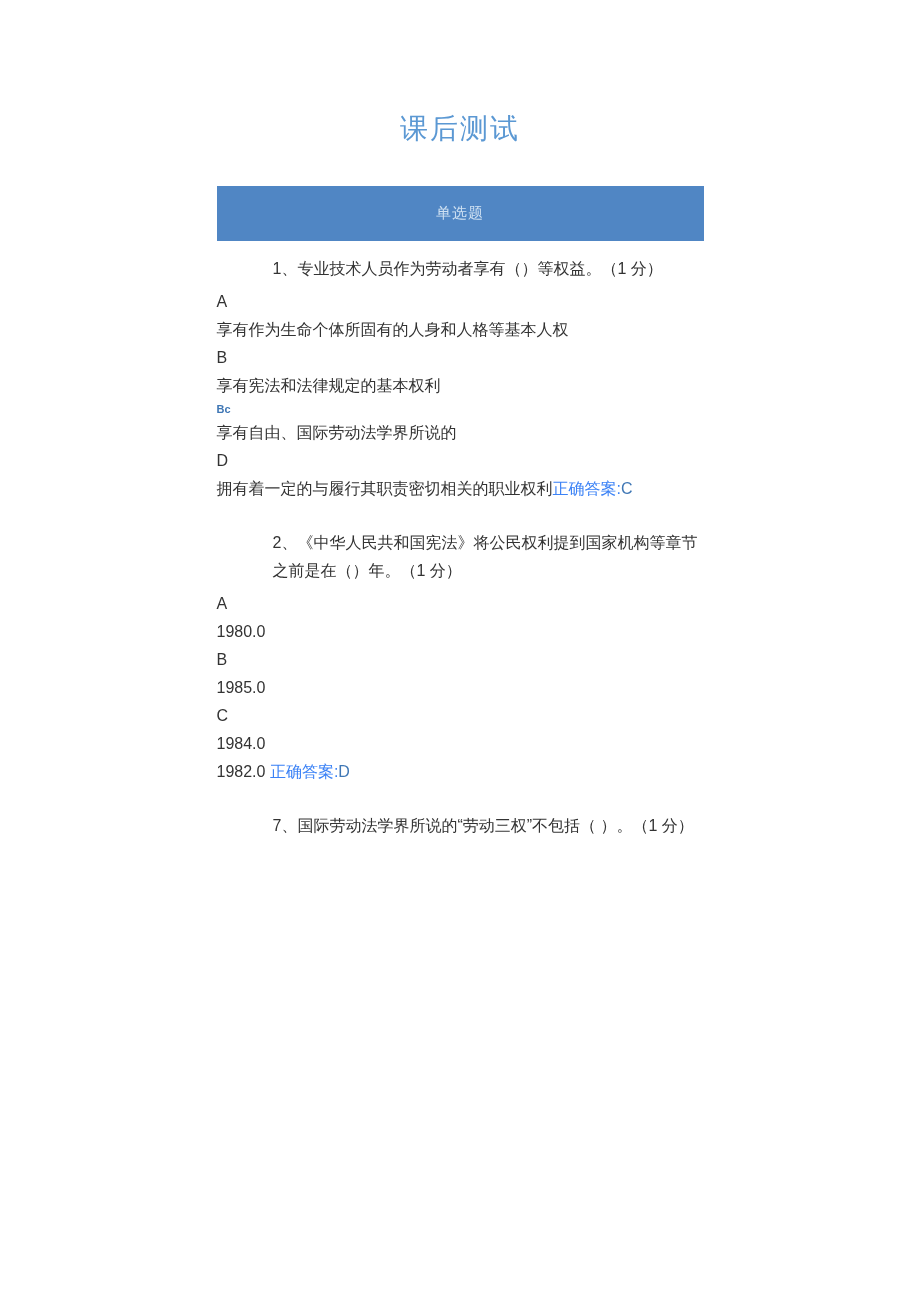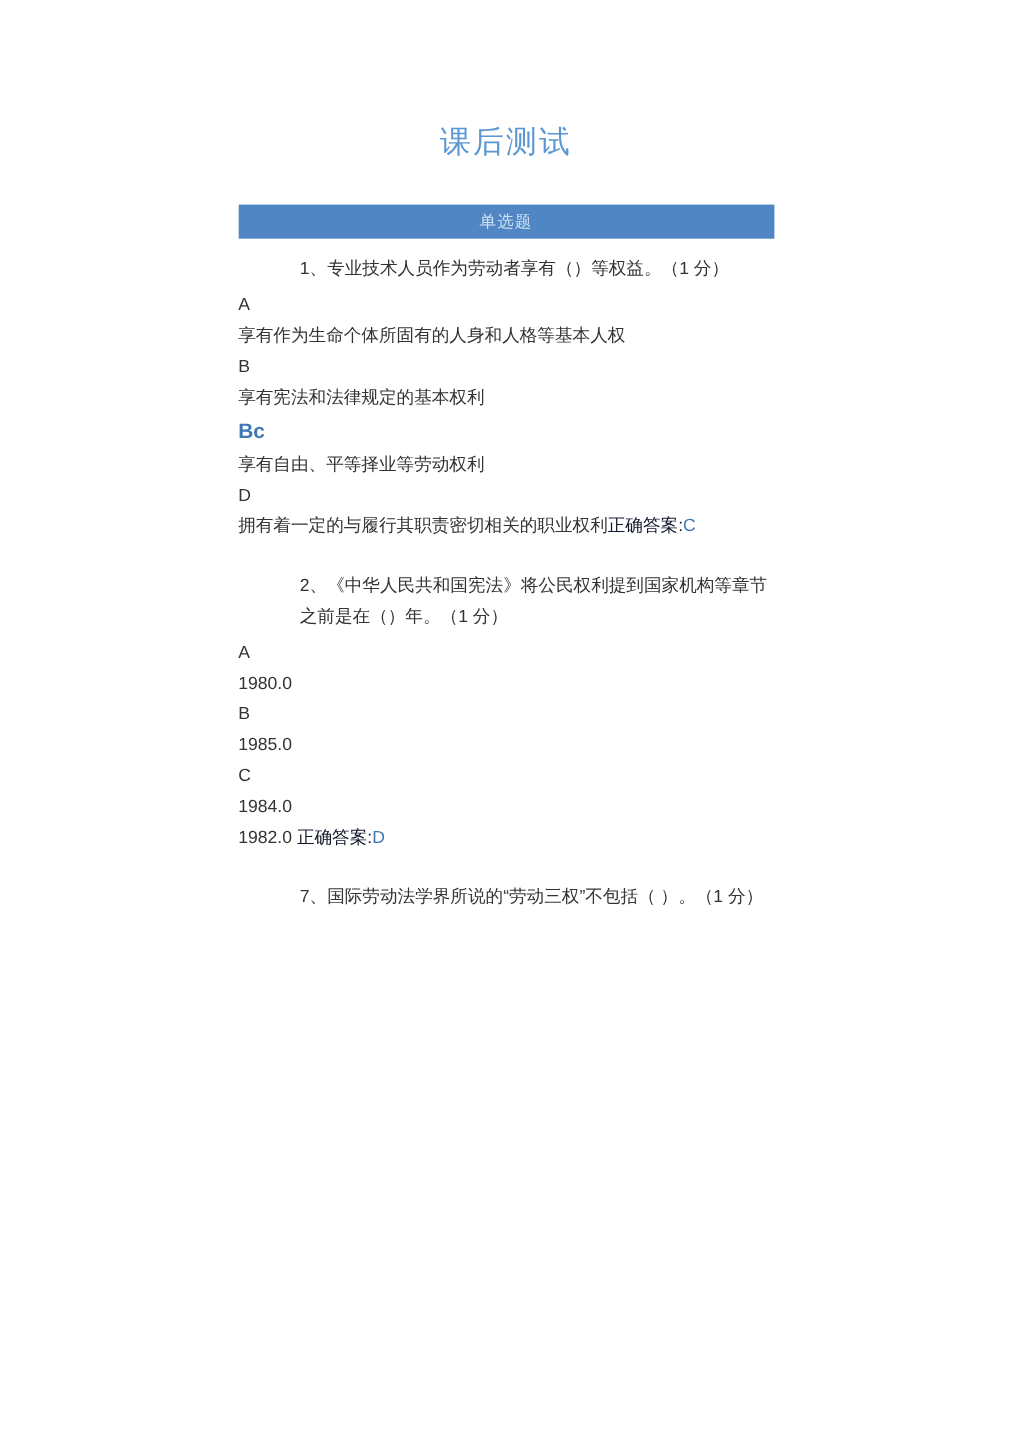--- a/index.html
+++ b/index.html
@@ -23,45 +23,45 @@
     color: #5b98d3;
     font-weight: normal;
     letter-spacing: 2px;
     margin-bottom: 38px;
   }
   .section-bar {
     background: #5086c4;
     color: #cfe1f2;
     text-align: center;
     font-size: 15px;
-    padding: 6px 0;
+    padding: 18px 0;
     letter-spacing: 1px;
     margin-bottom: 14px;
   }
   .question {
     margin: 0 0 6px 56px;
     line-height: 1.7;
   }
   .question-block {
     margin-bottom: 26px;
   }
   .opt-line {
     line-height: 1.75;
   }
   .opt-letter {
     display: block;
   }
   .blue-bold {
     color: #3f77b5;
     font-weight: bold;
     font-family: Arial, sans-serif;
-    font-size: 19px;
+    font-size: 11px;
   }
   .answer {
-    color: #0f172a;
+    color: #3b82f6;
   }
   .answer-letter {
     color: #3f77b5;
     font-family: Arial, sans-serif;
   }
   .num {
     font-family: Arial, sans-serif;
   }
 </style>
 </head>
@@ -73,21 +73,21 @@
 
   <div class="section-bar">单选题</div>
 
   <div class="question-block">
     <div class="question">1、专业技术人员作为劳动者享有（）等权益。（1 分）</div>
     <div class="opt-line opt-letter">A</div>
     <div class="opt-line">享有作为生命个体所固有的人身和人格等基本人权</div>
     <div class="opt-line opt-letter">B</div>
     <div class="opt-line">享有宪法和法律规定的基本权利</div>
     <div class="opt-line blue-bold">Bc</div>
-    <div class="opt-line">享有自由、平等择业等劳动权利</div>
+    <div class="opt-line">享有自由、国际劳动法学界所说的</div>
     <div class="opt-line opt-letter">D</div>
     <div class="opt-line">
       <span>拥有着一定的与履行其职责密切相关的职业权利</span><span class="answer">正确答案:</span><span class="answer-letter">C</span>
     </div>
   </div>
 
   <div class="question-block">
     <div class="question">2、《中华人民共和国宪法》将公民权利提到国家机构等章节之前是在（）年。（1 分）</div>
     <div class="opt-line opt-letter num">A</div>
     <div class="opt-line num">1980.0</div>

